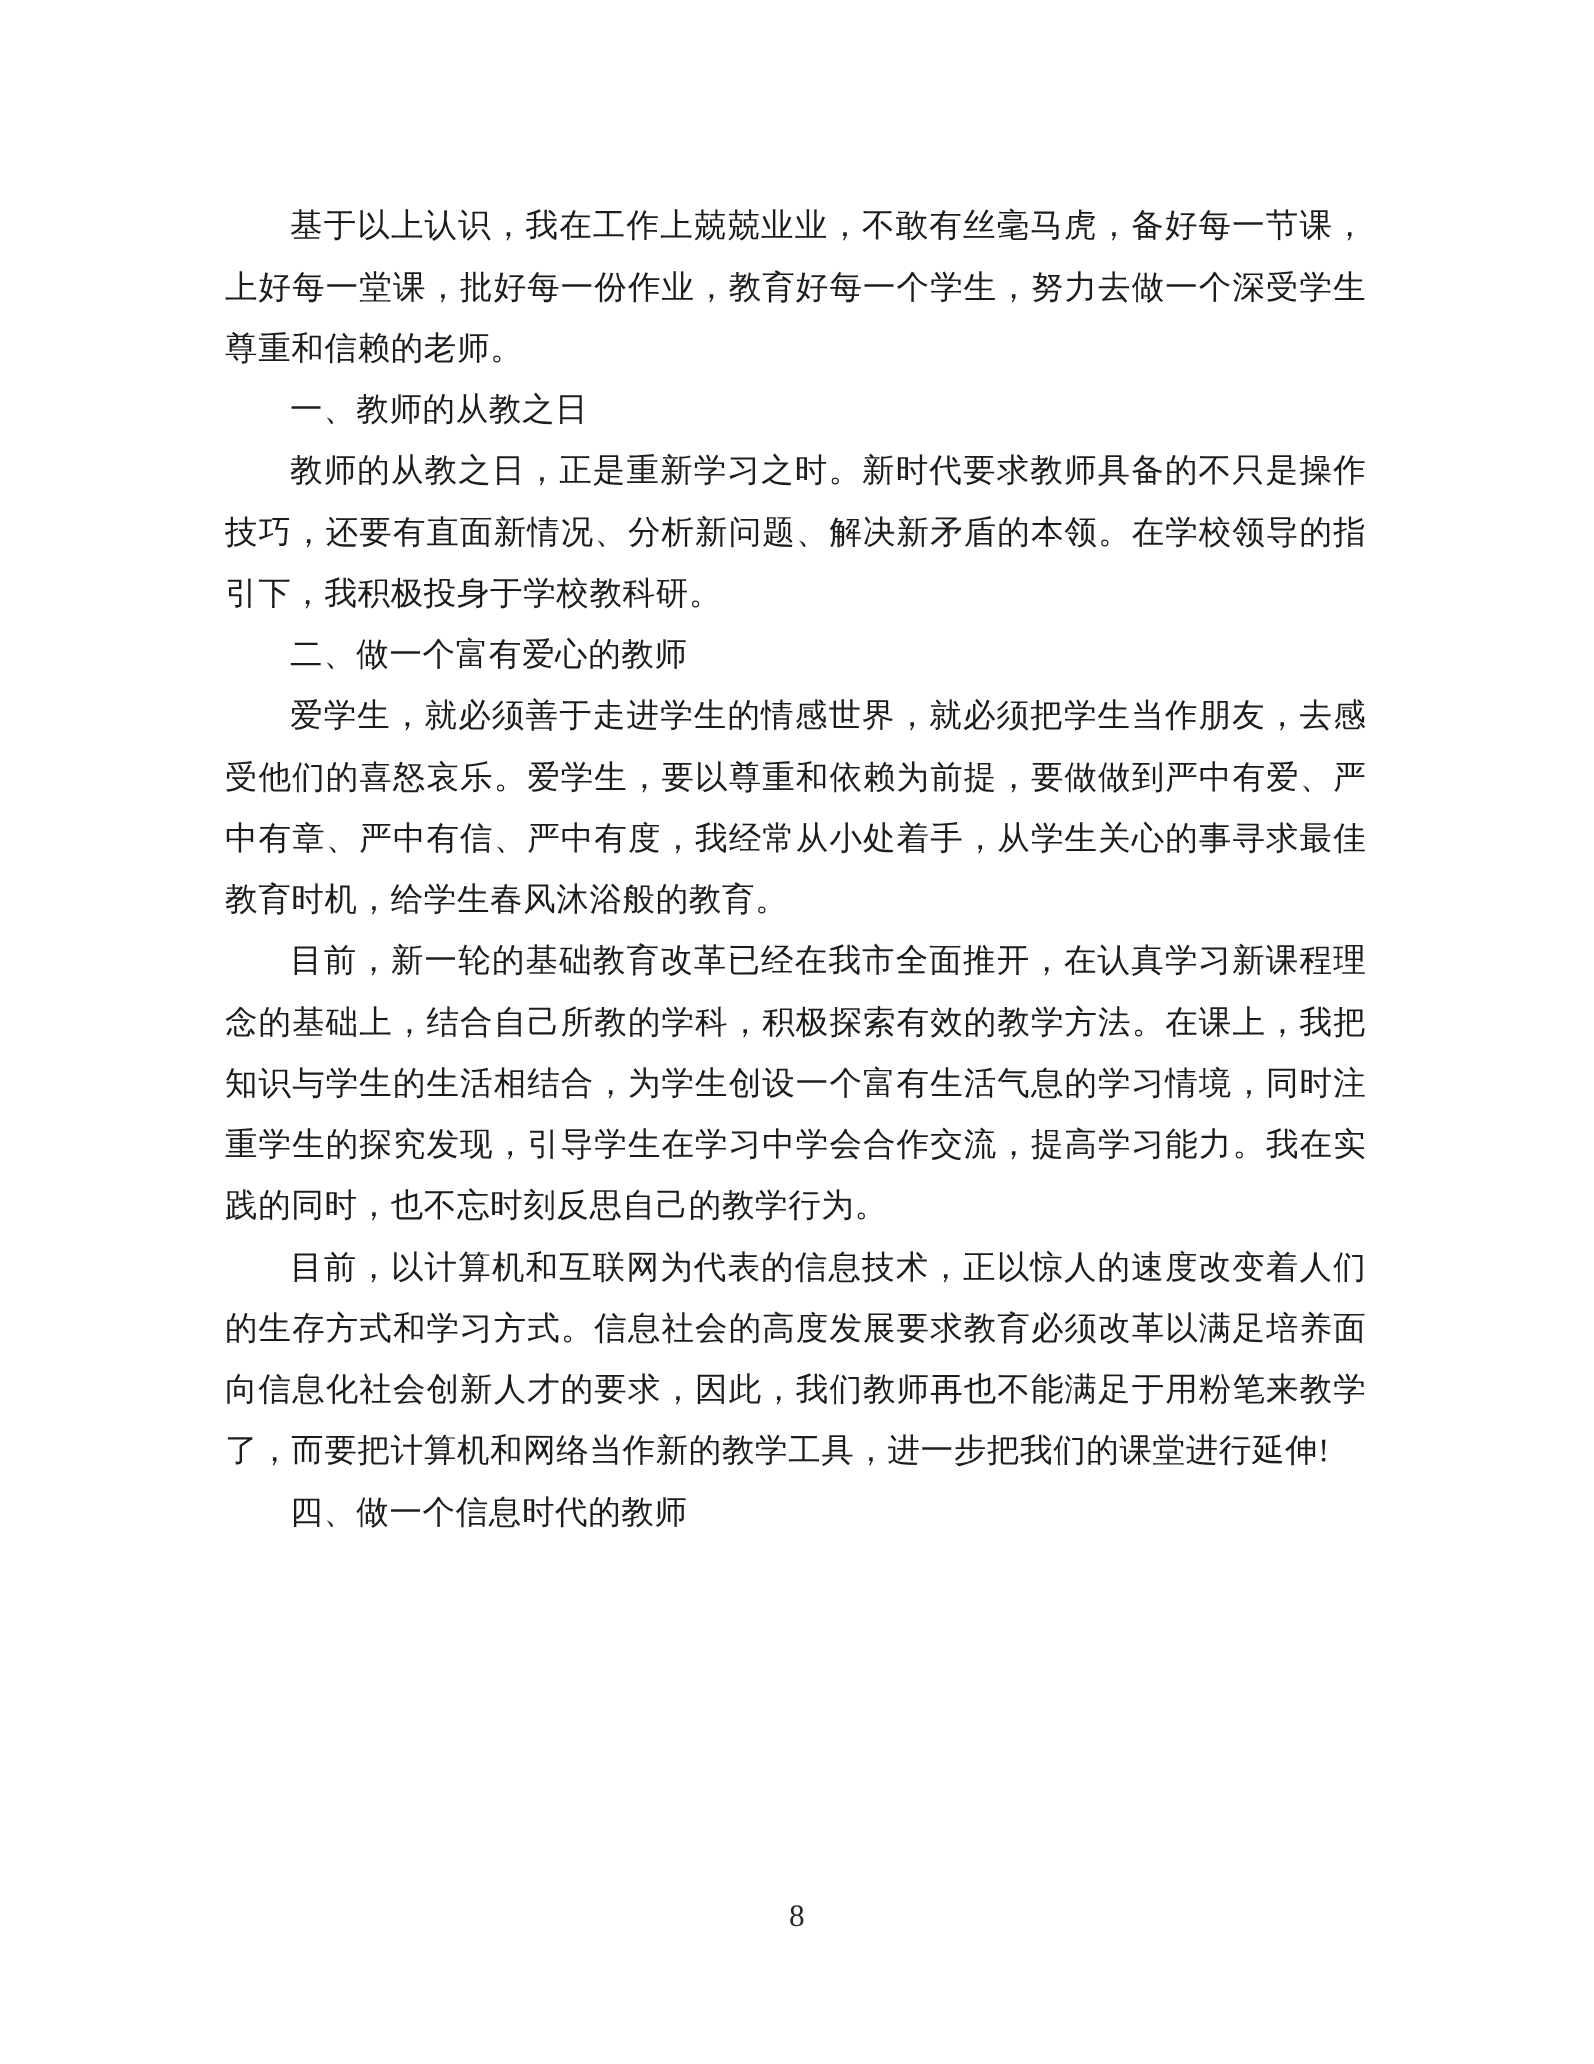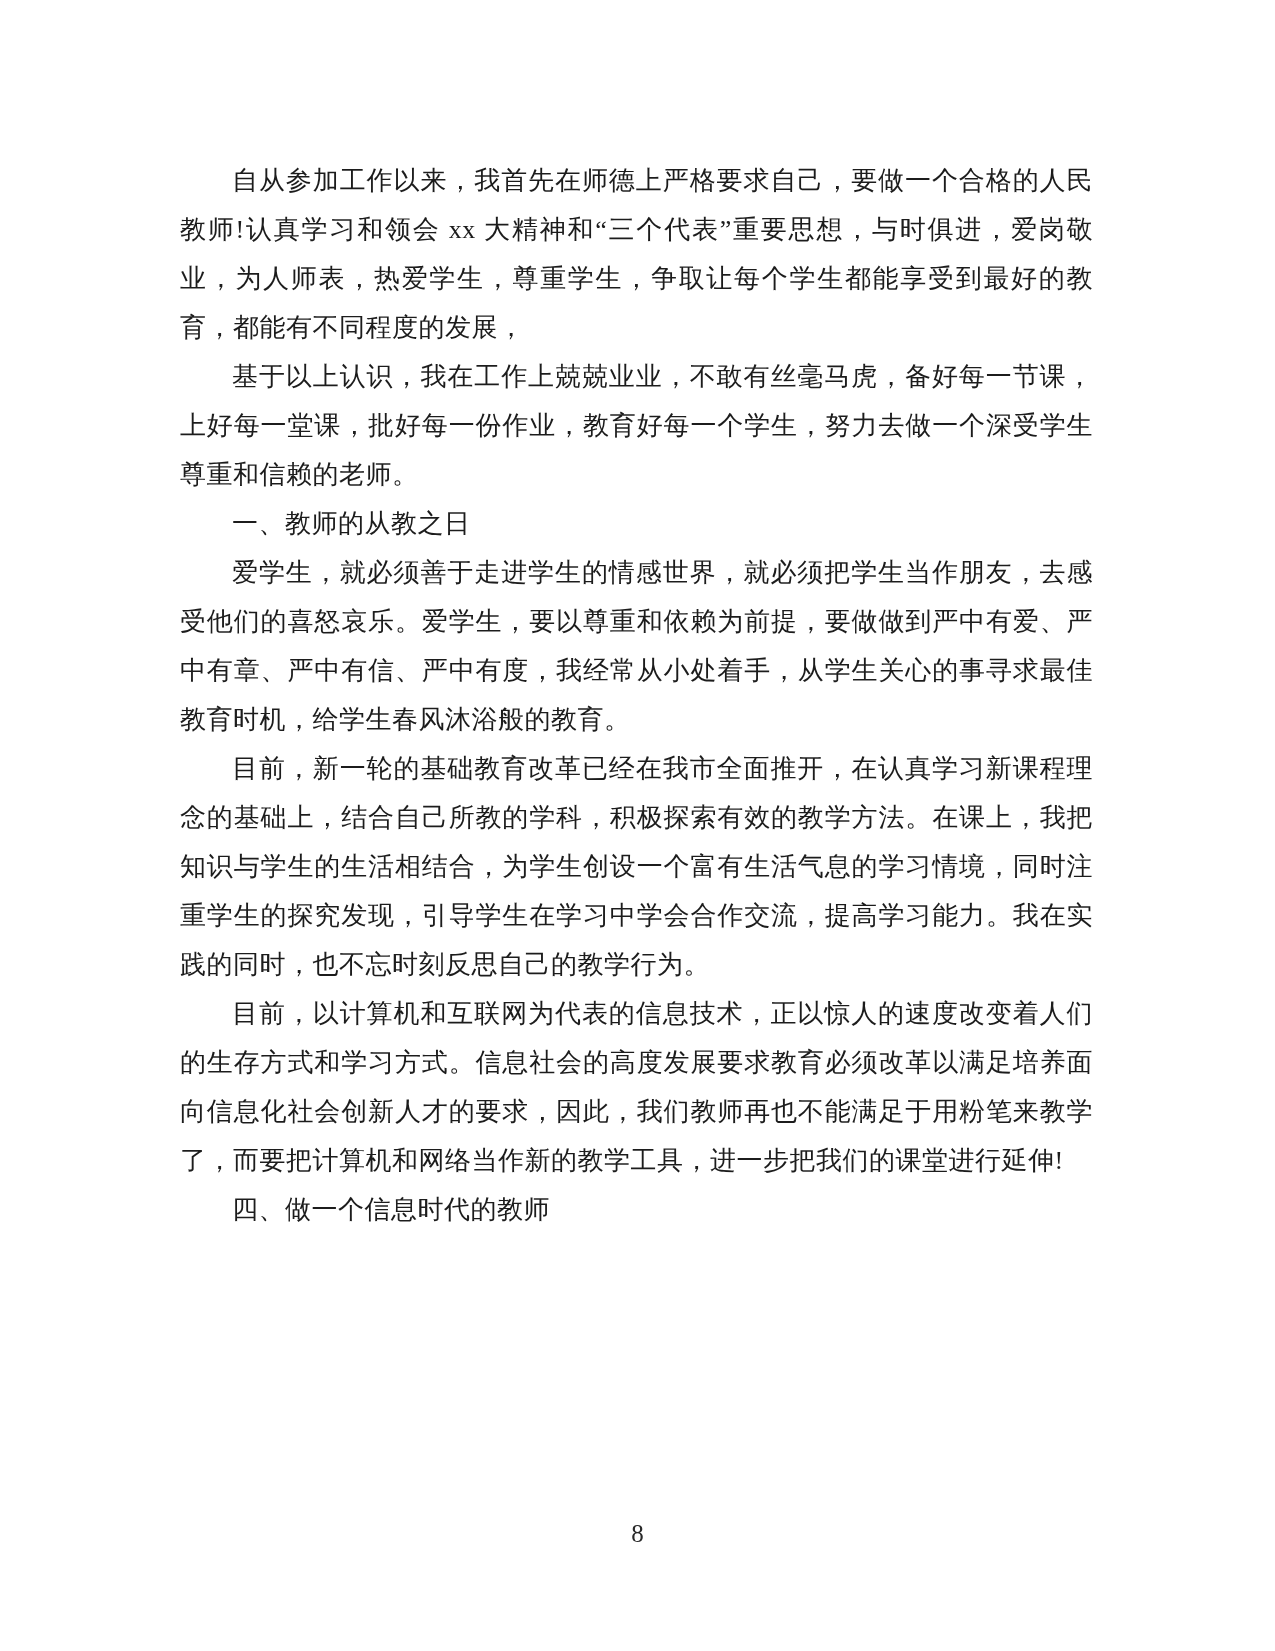--- a/index.html
+++ b/index.html
@@ -43,23 +43,24 @@
     line-height: 30px;
     color: #2a2a2a;
   }
 </style>
 </head>
 <body>
 
 <div class="page">
 
   <div class="body-text">
-    <p>自从参加工作以来，我首先在师德上严格要求自己，要做一个合格的人民教师!认真学习和领会 xx 大精神和“三个代表”重要思想，与时俱进，爱岗敬业，为人师表，热爱学生，尊重学生，争取让每个学生都能享受到最好的教育，都能有不同程度的发展，</p>
     <p>基于以上认识，我在工作上兢兢业业，不敢有丝毫马虎，备好每一节课，上好每一堂课，批好每一份作业，教育好每一个学生，努力去做一个深受学生尊重和信赖的老师。</p>
     <p>一、教师的从教之日</p>
+    <p>教师的从教之日，正是重新学习之时。新时代要求教师具备的不只是操作技巧，还要有直面新情况、分析新问题、解决新矛盾的本领。在学校领导的指引下，我积极投身于学校教科研。</p>
+    <p>二、做一个富有爱心的教师</p>
     <p>爱学生，就必须善于走进学生的情感世界，就必须把学生当作朋友，去感受他们的喜怒哀乐。爱学生，要以尊重和依赖为前提，要做做到严中有爱、严中有章、严中有信、严中有度，我经常从小处着手，从学生关心的事寻求最佳教育时机，给学生春风沐浴般的教育。</p>
     <p>目前，新一轮的基础教育改革已经在我市全面推开，在认真学习新课程理念的基础上，结合自己所教的学科，积极探索有效的教学方法。在课上，我把知识与学生的生活相结合，为学生创设一个富有生活气息的学习情境，同时注重学生的探究发现，引导学生在学习中学会合作交流，提高学习能力。我在实践的同时，也不忘时刻反思自己的教学行为。</p>
     <p>目前，以计算机和互联网为代表的信息技术，正以惊人的速度改变着人们的生存方式和学习方式。信息社会的高度发展要求教育必须改革以满足培养面向信息化社会创新人才的要求，因此，我们教师再也不能满足于用粉笔来教学了，而要把计算机和网络当作新的教学工具，进一步把我们的课堂进行延伸!</p>
     <p>四、做一个信息时代的教师</p>
   </div>
 
   <div class="page-footer">8</div>
 
 </div>
 

